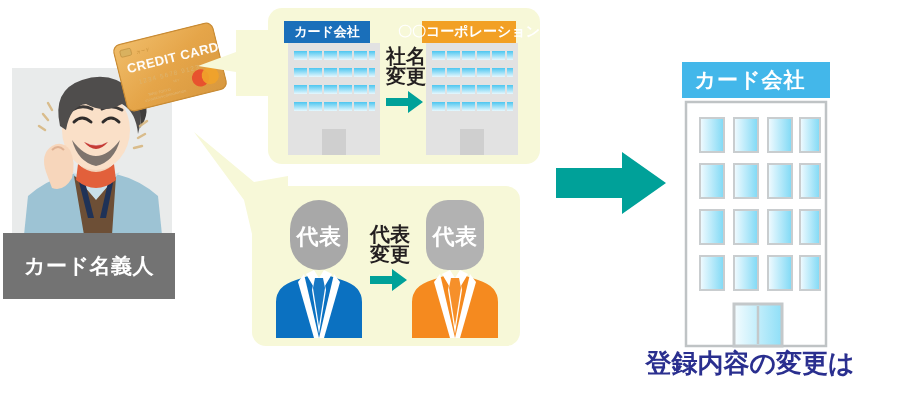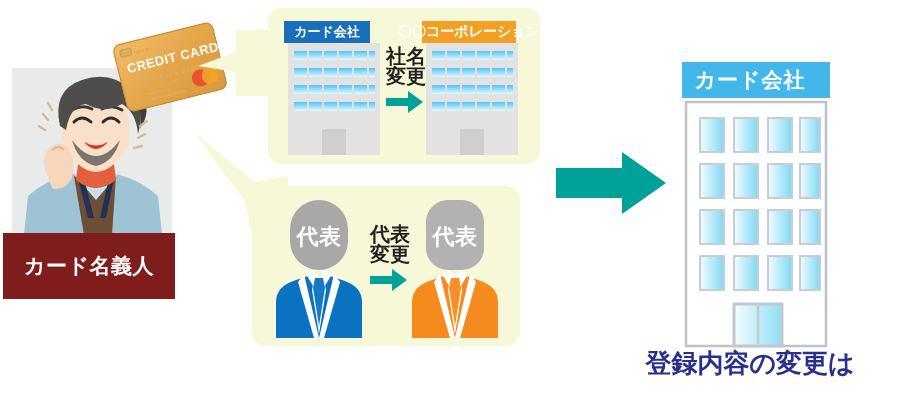--- a/index.html
+++ b/index.html
@@ -25,21 +25,21 @@
     left: 12px; top: 68px;
     width: 160px; height: 167px;
     background: #e8eaea;
     overflow: hidden;
   }
   #person-photo svg { display:block; width:100%; height:100%; }
 
   #person-label {
     left: 3px; top: 233px;
     width: 172px; height: 66px;
-    background: #7f1d1d;
+    background: #737373;
     display: flex;
     flex-direction: column;
     align-items: center;
     justify-content: center;
     gap: 1px;
   }
   #person-label .ln {
     color: #ffffff;
     font-size: 21px;
     font-weight: 700;

